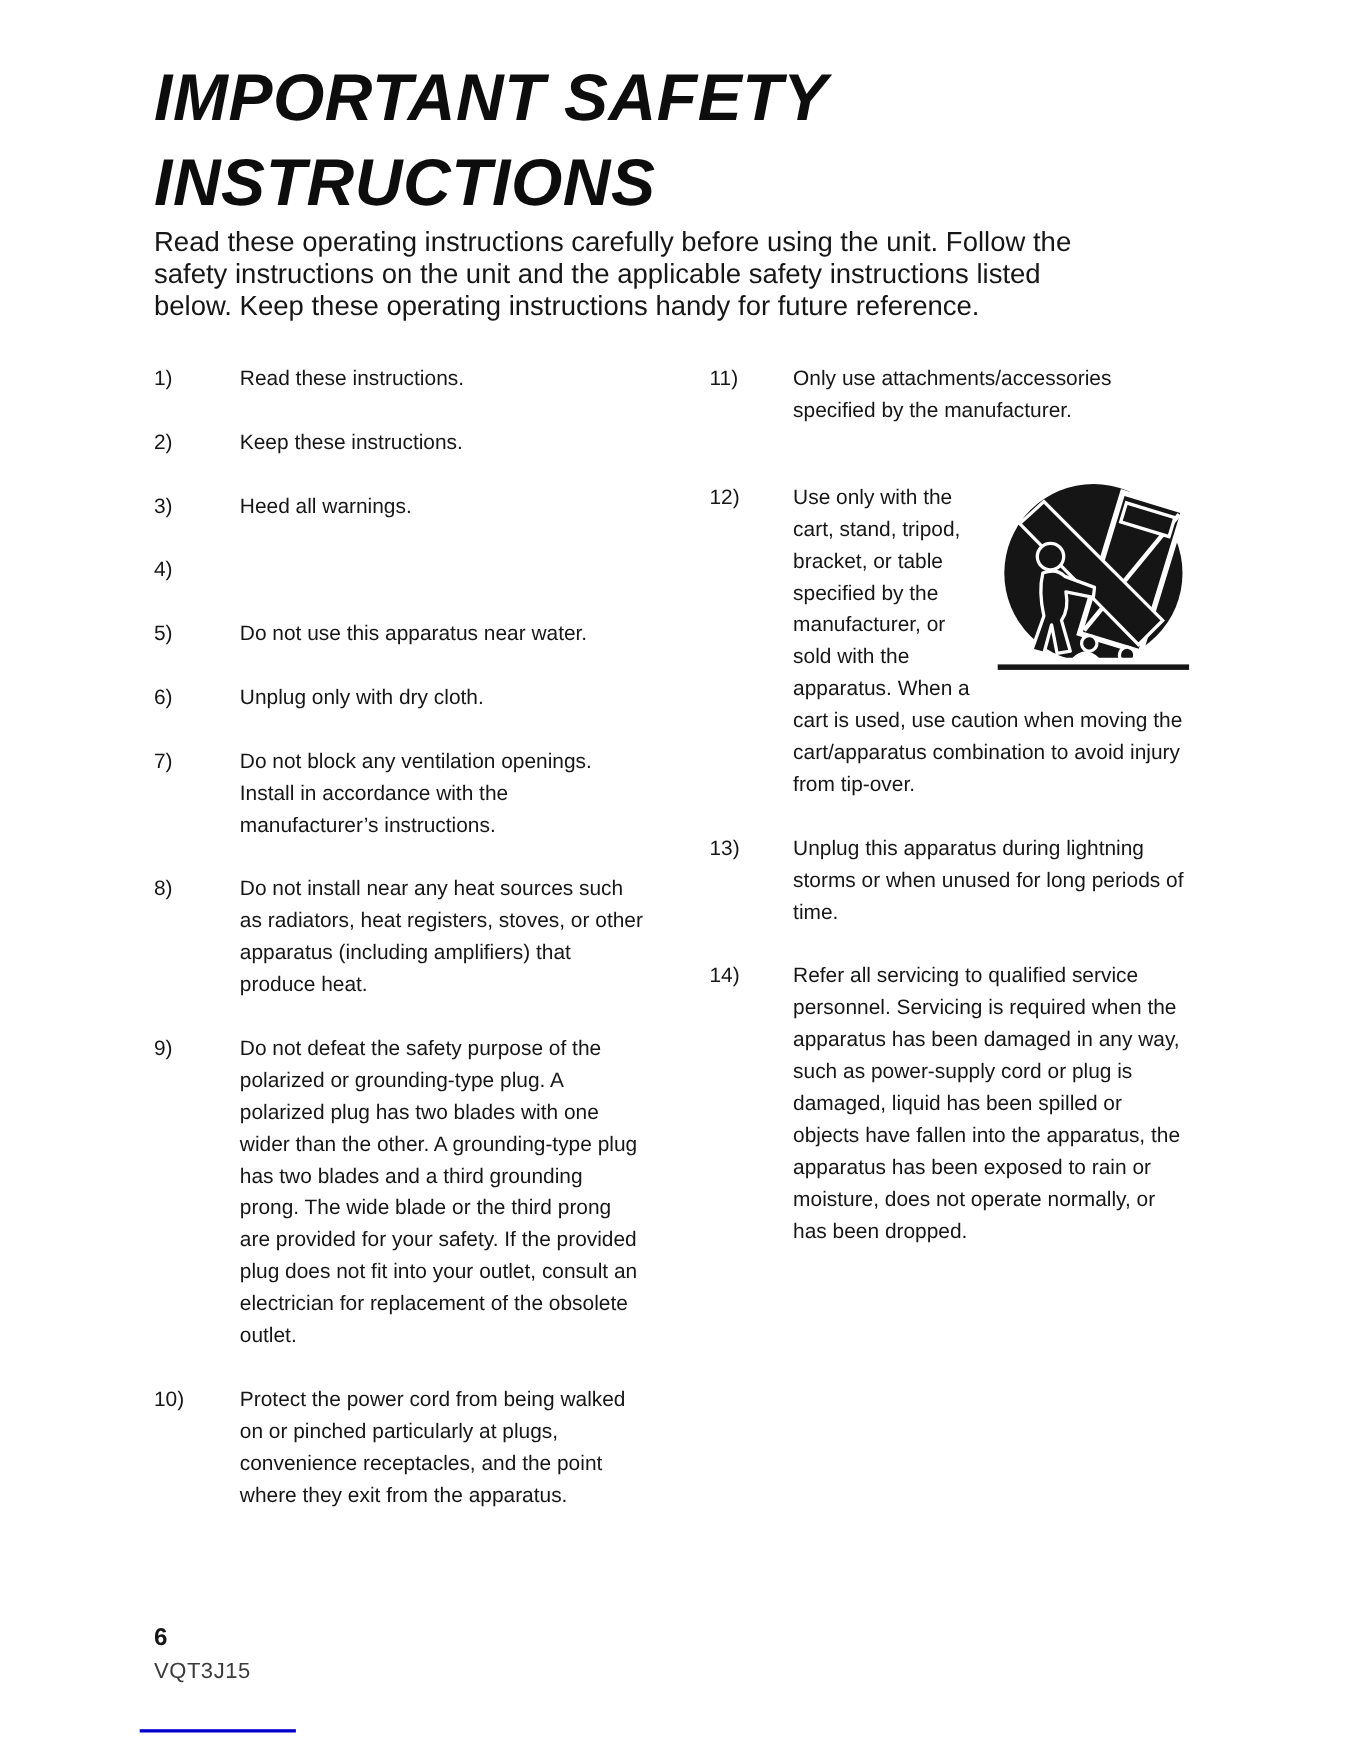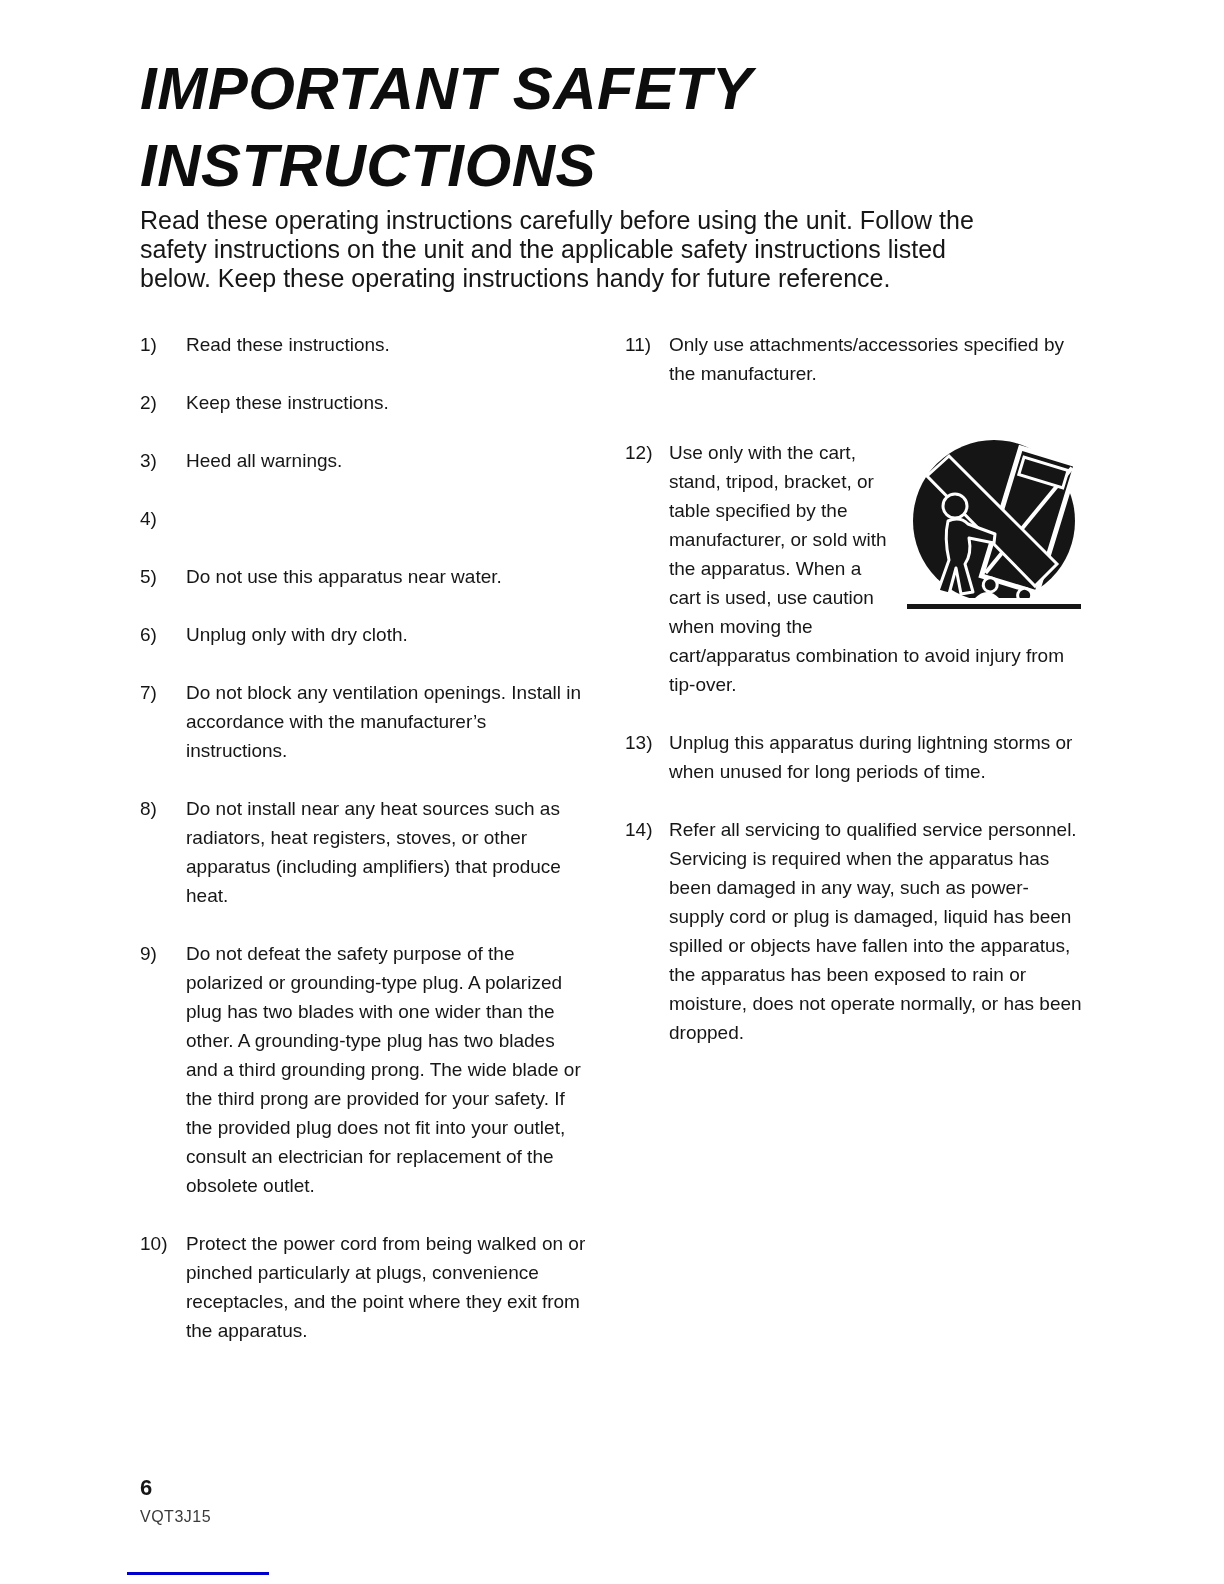--- a/index.html
+++ b/index.html
@@ -35,42 +35,42 @@
   .col {
     position: absolute;
     top: 330px;
     font-size: 19px;
     line-height: 29px;
   }
   .col-left  { left: 140px; width: 446px; }
   .col-right { left: 625px; width: 458px; }
   .item { display: flex; margin-bottom: 29px; }
   .item .num  { flex: 0 0 46px; }
-  .col-right .item .num { flex: 0 0 44px; }
-  .item .body { flex: 1 1 auto; min-width: 0; }
+  .col-right .item .num { flex: 0 0 44px; margin-left: 20px; }
+  .item .body { flex: 1 1 auto; min-width: 0; margin-left: 32px; }
   .item.gap-lg { margin-bottom: 50px; }
   .cart-icon {
     float: right;
     width: 178px;
     height: 195px;
     margin: -4px 0 2px 12px;
   }
   .footer-pagenum {
     position: absolute;
     left: 140px;
     top: 1476px;
     font-size: 22px;
     font-weight: bold;
     line-height: 24px;
   }
   .footer-code {
     position: absolute;
     left: 140px;
     top: 1508px;
-    font-size: 16px;
+    font-size: 20px;
     color: #3a3a3a;
     letter-spacing: 0.5px;
   }
   .footer-rule {
     position: absolute;
     left: 127px;
     top: 1572px;
     width: 142px;
     height: 3px;
     background: #0000cc;

